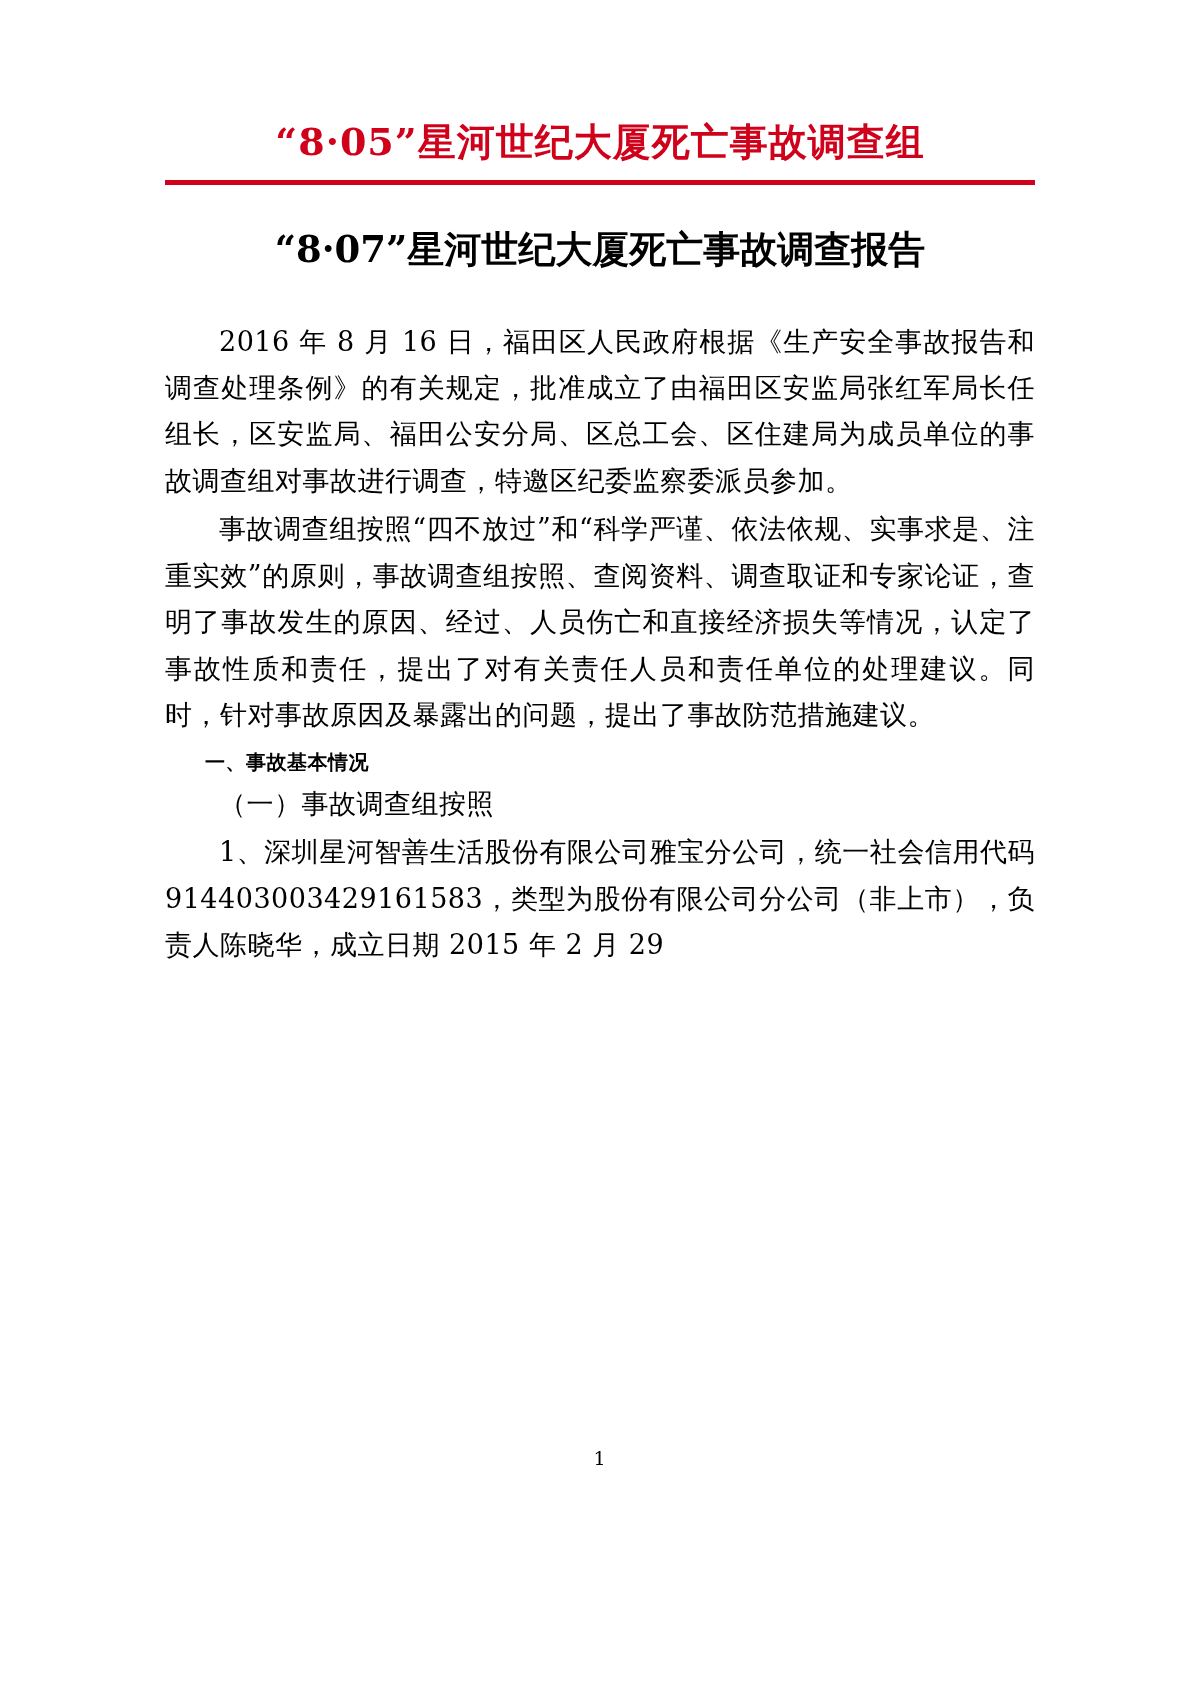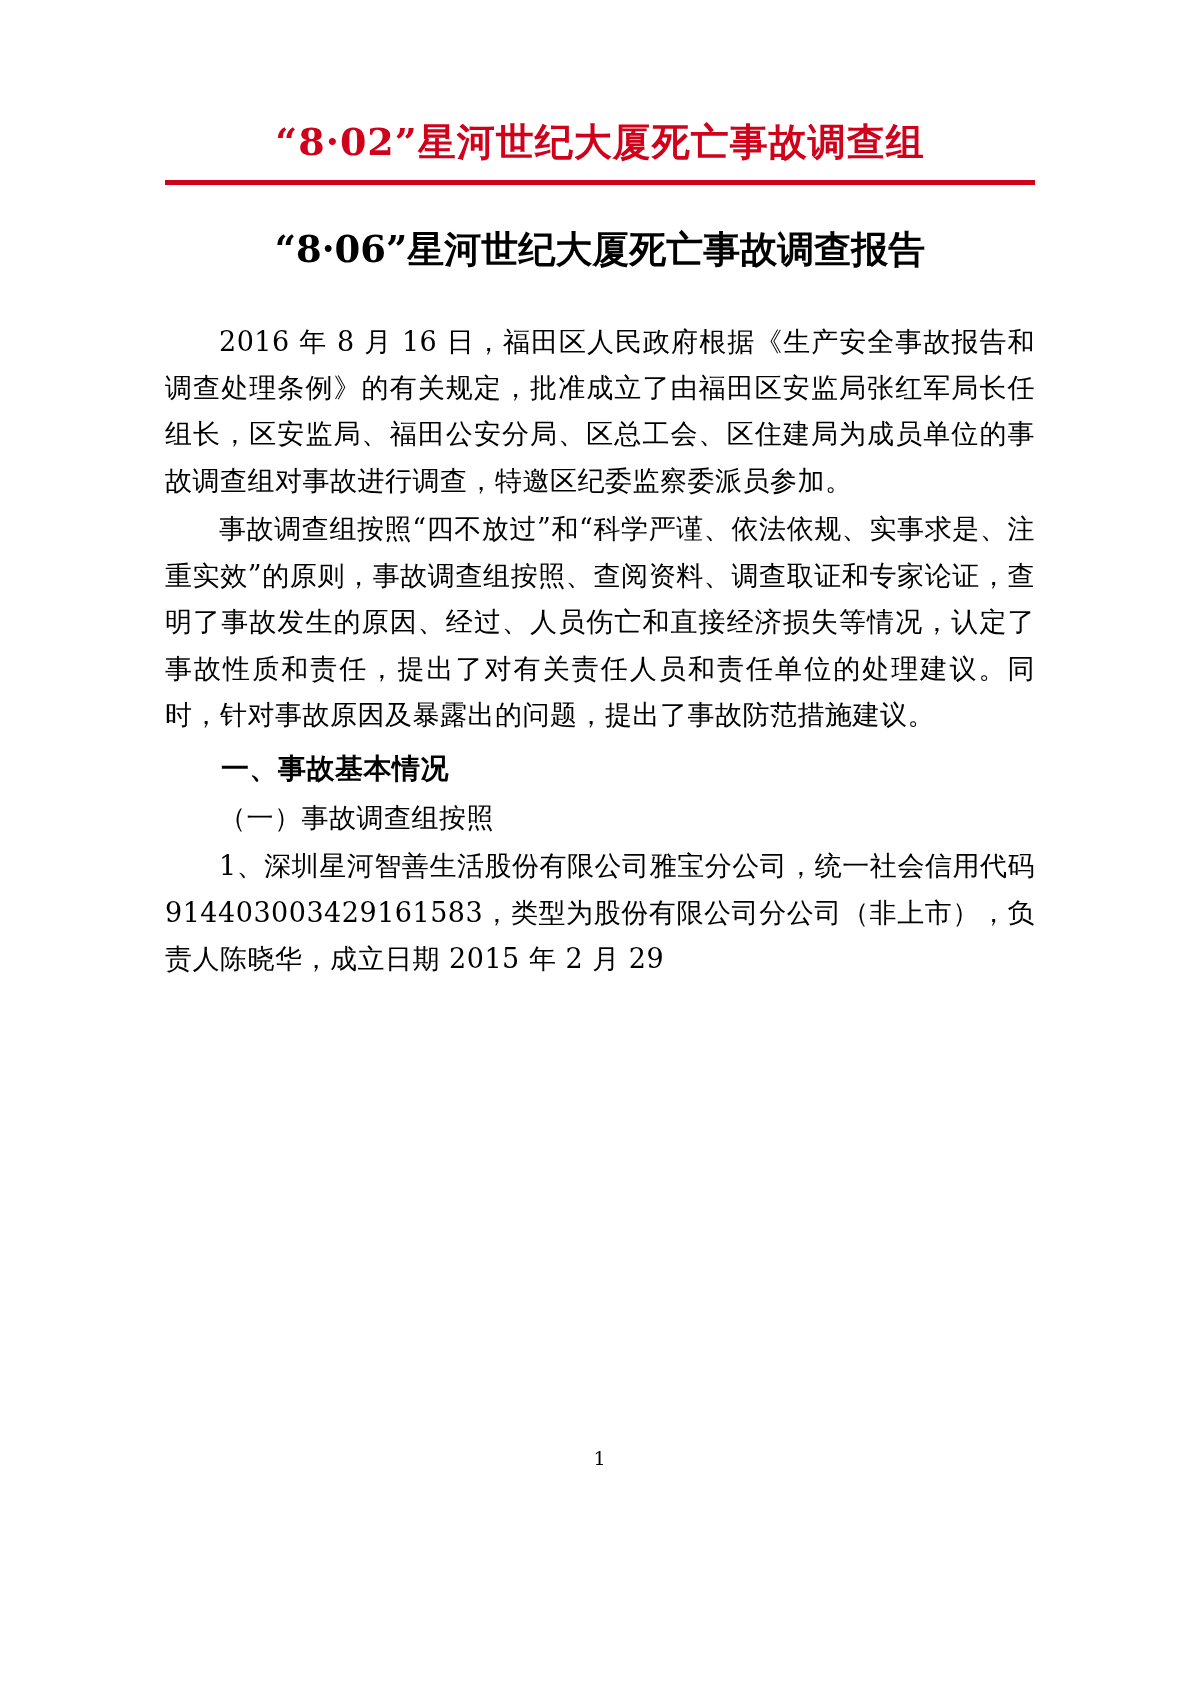--- a/index.html
+++ b/index.html
@@ -68,21 +68,21 @@
     margin: 0 0 2px 0;
     font-size: 27px;
     line-height: 1.72;
     text-indent: 2em;
     text-align: justify;
     text-justify: inter-ideograph;
     letter-spacing: 0.5px;
   }
   p.heading1 {
     margin: 6px 0 2px 0;
-    font-size: 28px;
+    font-size: 20px;
     line-height: 1.72;
     text-indent: 2em;
     font-weight: bold;
     letter-spacing: 0.5px;
   }
   p.heading2 {
     margin: 0 0 2px 0;
     font-size: 27px;
     line-height: 1.72;
     text-indent: 2em;
@@ -102,25 +102,25 @@
   }
 </style>
 </head>
 <body>
 
 <div class="page">
 
   <div class="content">
 
     <div class="doc-header">
-      <div class="doc-header-title">“8·02”星河世纪大厦死亡事故调查组</div>
+      <div class="doc-header-title">“8·05”星河世纪大厦死亡事故调查组</div>
       <div class="doc-header-rule"></div>
     </div>
 
-    <div class="report-title">“8·06”星河世纪大厦死亡事故调查报告</div>
+    <div class="report-title">“8·07”星河世纪大厦死亡事故调查报告</div>
 
     <div class="body-block">
 
 
       <p class="para">2016 年 8 月 16 日，福田区人民政府根据《生产安全事故报告和调查处理条例》的有关规定，批准成立了由福田区安监局张红军局长任组长，区安监局、福田公安分局、区总工会、区住建局为成员单位的事故调查组对事故进行调查，特邀区纪委监察委派员参加。</p>
 
       <p class="para">事故调查组按照“四不放过”和“科学严谨、依法依规、实事求是、注重实效”的原则，事故调查组按照、查阅资料、调查取证和专家论证，查明了事故发生的原因、经过、人员伤亡和直接经济损失等情况，认定了事故性质和责任，提出了对有关责任人员和责任单位的处理建议。同时，针对事故原因及暴露出的问题，提出了事故防范措施建议。</p>
 
       <p class="heading1">一、事故基本情况</p>
 

